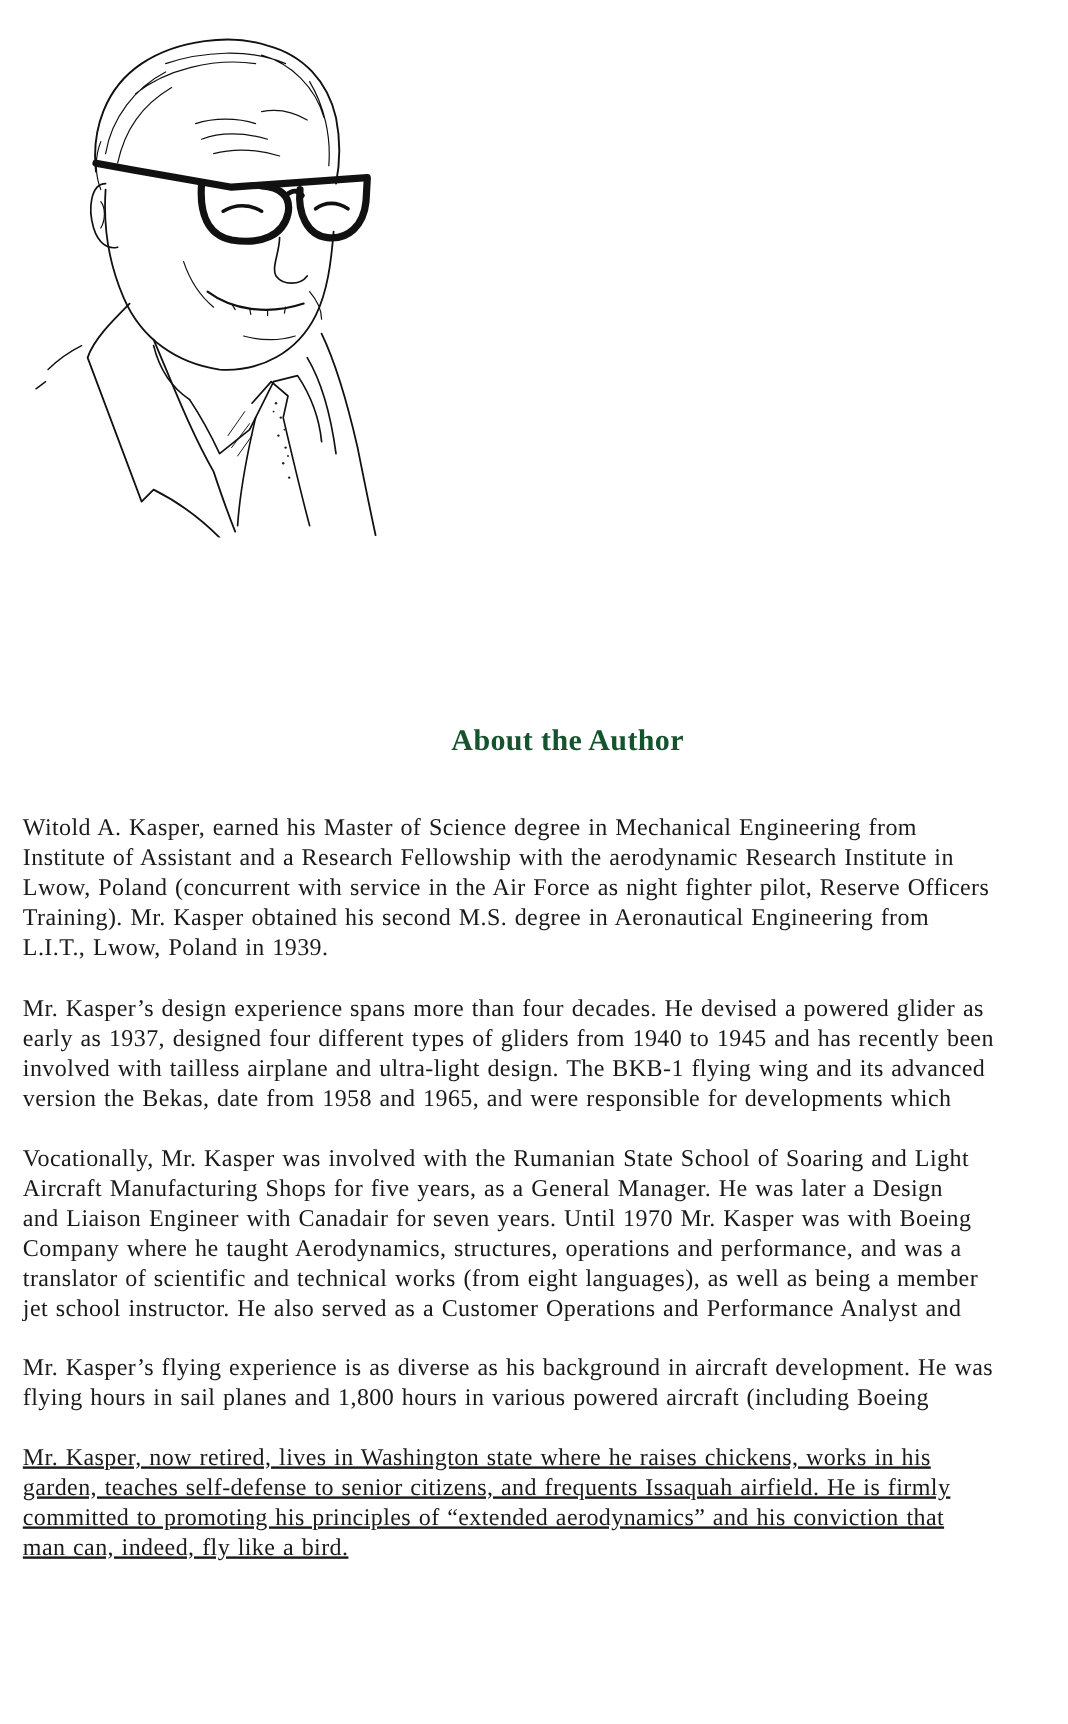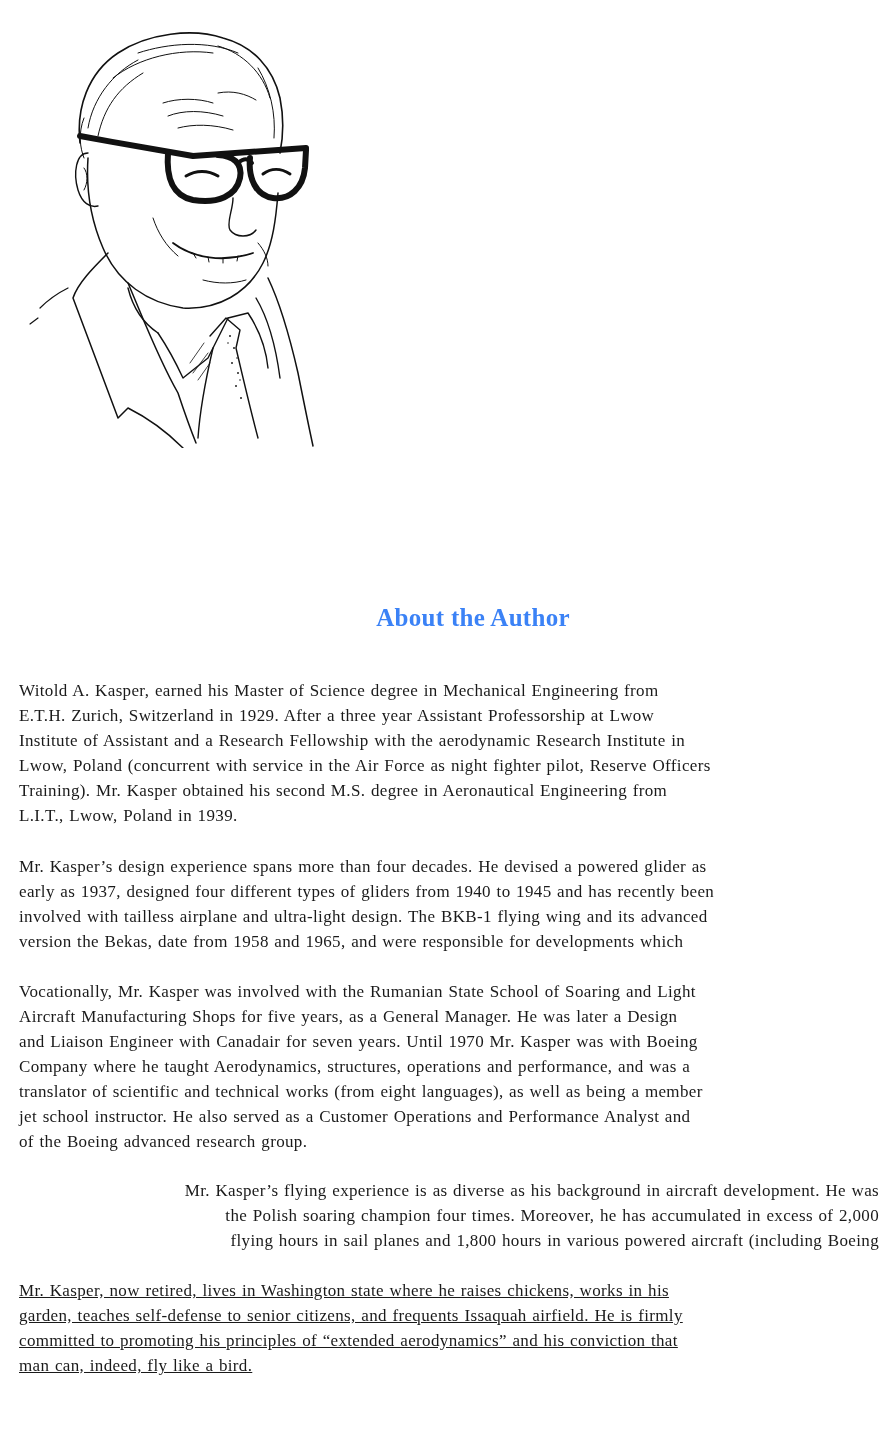--- a/index.html
+++ b/index.html
@@ -33,42 +33,42 @@
       width: 866px;
       top: 604px;
       margin: 0;
       padding-left: 80px;
       box-sizing: border-box;
       text-align: center;
       font-family: "Liberation Serif", "DejaVu Serif", serif;
       font-weight: bold;
       font-size: 25px;
       letter-spacing: 0.3px;
-      color: #3b82f6;
+      color: #14532d;
     }
     .body-text {
       position: absolute;
       left: 19px;
       top: 678px;
       width: 860px;
     }
     .para {
       margin: 0 0 26px 0;
-      font-size: 17px;
+      font-size: 20px;
       line-height: 25px;
       letter-spacing: 0.35px;
       word-spacing: 1px;
       white-space: nowrap;
     }
     .para .line {
       display: block;
     }
     .para.p2 { margin-top: 21px; }
     .para.p3 { margin-top: -1px; }
-    .para.p4 { margin-top: -2px; text-align: right; }
+    .para.p4 { margin-top: -2px; }
     .para.p5 { margin-top: -1px; text-decoration: underline; }
   </style>
 </head>
 <body>
 
 <div class="portrait">
   <svg viewBox="0 0 310 430" fill="none" stroke="#111" stroke-linecap="round" stroke-linejoin="round">
 
     <path stroke-width="1.6" d="M62 125 C58 90 70 55 100 35 C130 15 175 10 205 20 C235 28 255 50 262 80 C266 100 265 120 262 135"></path>
     <path stroke-width="1" d="M70 110 C75 80 95 55 120 42 M80 118 C86 90 100 70 125 55 M95 60 C120 40 160 30 195 35 M120 35 C150 25 190 22 220 35 M200 28 C225 35 245 55 252 80 M240 50 C252 70 258 95 256 120 M66 100 C60 115 62 130 66 140"></path>
@@ -122,44 +122,41 @@
     <path stroke-width="1.4" d="M238 280 C250 300 258 330 262 360"></path>
     <path stroke-width="1.2" d="M50 270 C40 275 30 282 22 290 M20 300 L12 306"></path>
   </svg>
 </div>
 
 <h1 class="heading">About the Author</h1>
 
 <div class="body-text">
   <p class="para p1">
     <span class="line">Witold A. Kasper, earned his Master of Science degree in Mechanical Engineering from</span>
-    <span class="line">E.T.H. Zurich, Switzerland in 1929. After a three year Assistant Professorship at Lwow</span>
     <span class="line">Institute of Assistant and a Research Fellowship with the aerodynamic Research Institute in</span>
     <span class="line">Lwow, Poland (concurrent with service in the Air Force as night fighter pilot, Reserve Officers</span>
     <span class="line">Training). Mr. Kasper obtained his second M.S. degree in Aeronautical Engineering from</span>
     <span class="line">L.I.T., Lwow, Poland in 1939.</span>
   </p>
   <p class="para p2">
     <span class="line">Mr. Kasper’s design experience spans more than four decades. He devised a powered glider as</span>
     <span class="line">early as 1937, designed four different types of gliders from 1940 to 1945 and has recently been</span>
     <span class="line">involved with tailless airplane and ultra-light design. The BKB-1 flying wing and its advanced</span>
     <span class="line">version the Bekas, date from 1958 and 1965, and were responsible for developments which</span>
   </p>
   <p class="para p3">
     <span class="line">Vocationally, Mr. Kasper was involved with the Rumanian State School of Soaring and Light</span>
     <span class="line">Aircraft Manufacturing Shops for five years, as a General Manager. He was later a Design</span>
     <span class="line">and Liaison Engineer with Canadair for seven years. Until 1970 Mr. Kasper was with Boeing</span>
     <span class="line">Company where he taught Aerodynamics, structures, operations and performance, and was a</span>
     <span class="line">translator of scientific and technical works (from eight languages), as well as being a member</span>
     <span class="line">jet school instructor. He also served as a Customer Operations and Performance Analyst and</span>
-    <span class="line">of the Boeing advanced research group.</span>
   </p>
   <p class="para p4">
     <span class="line">Mr. Kasper’s flying experience is as diverse as his background in aircraft development. He was</span>
-    <span class="line">the Polish soaring champion four times. Moreover, he has accumulated in excess of 2,000</span>
     <span class="line">flying hours in sail planes and 1,800 hours in various powered aircraft (including Boeing</span>
   </p>
   <p class="para p5">
     <span class="line">Mr. Kasper, now retired, lives in Washington state where he raises chickens, works in his</span>
     <span class="line">garden, teaches self-defense to senior citizens, and frequents Issaquah airfield. He is firmly</span>
     <span class="line">committed to promoting his principles of “extended aerodynamics” and his conviction that</span>
     <span class="line">man can, indeed, fly like a bird.</span>
   </p>
 </div>
 

